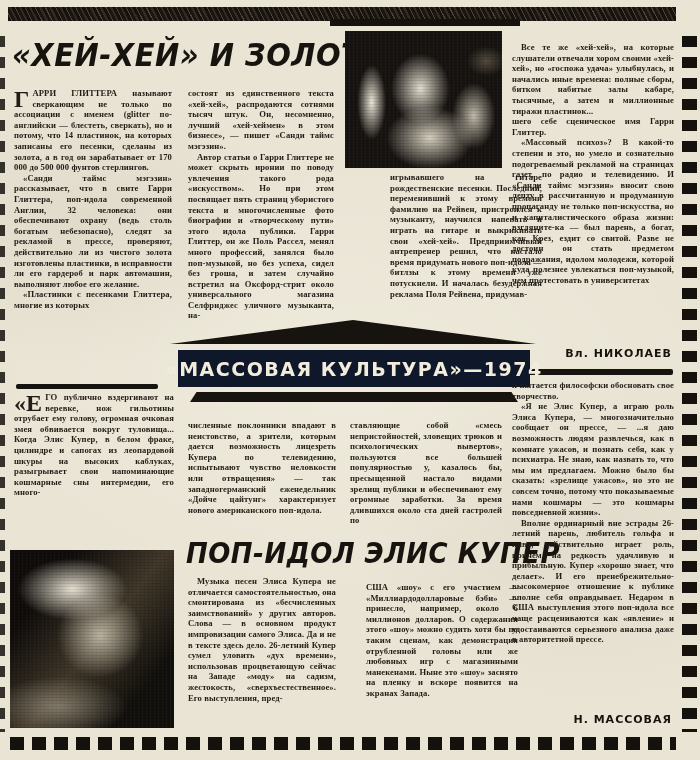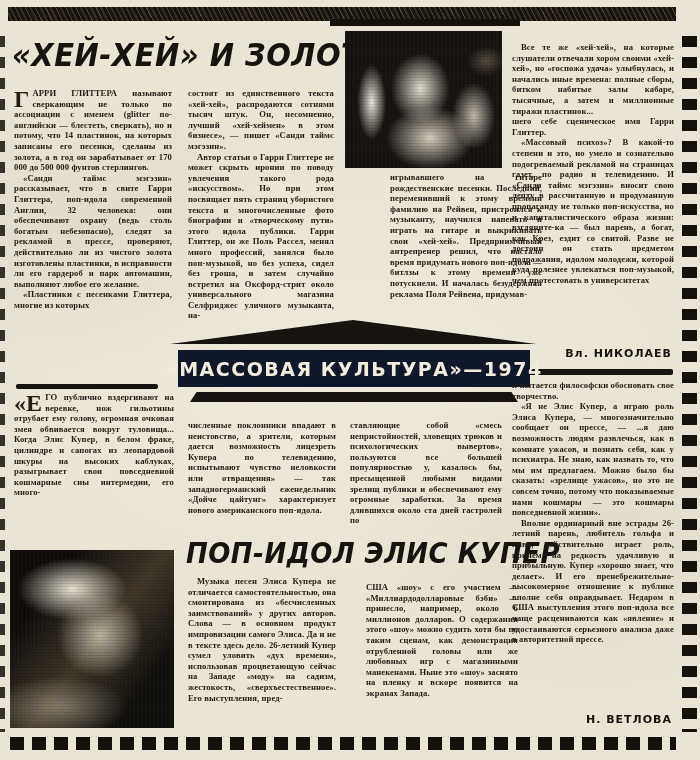--- a/index.html
+++ b/index.html
@@ -122,46 +122,46 @@
   <div class="rule rule1"></div>
   <div class="rule rule4"></div>
 
   <div class="banner-roof"></div>
   <div class="banner-box">
     <span>«МАССОВАЯ КУЛЬТУРА»—1974</span>
   </div>
   <div class="banner-bar"></div>
 
   <div class="col a2c1">
-    <p class="para ni"><span class="dropcap">«Е</span><span>ГО публично вздергивают на веревке, нож гильотины отрубает ему голову, огромная очковая змея обвивается вокруг туловища... Когда Элис Купер, в белом фраке, цилиндре и сапогах из леопардовой шкуры на высоких каблуках, разыгрывает свои повседневной кошмарные сны интермедии, его много-</span></p>
+    <p class="para ni"><span class="dropcap">«Е</span><span>ГО публично вздергивают на веревке, нож гильотины отрубает ему голову, огромная очковая змея обвивается вокруг туловища... Когда Элис Купер, в белом фраке, цилиндре и сапогах из леопардовой шкуры на высоких каблуках, разыгрывает свои напоминающие кошмарные сны интермедии, его много-</span></p>
   </div>
 
   <div class="photo photo2">
     <div class="grain"></div>
   </div>
 
   <div class="col a2c2a">
     <p class="para ni">численные поклонники впадают в неистовство, а зрители, которым дается возможность лицезреть Купера по телевидению, испытывают чувство неловкости или отвращения» — так западногерманский еженедельник «Дойче цайтунг» характеризует нового американского поп-идола.</p>
   </div>
 
   <div class="col a2c3a">
-    <p class="para ni">ставляющие собой «смесь непристойностей, зловещих трюков и психологических вывертов», пользуются все большей популярностью у, казалось бы, пресыщенной любыми видами зрелищ публики и обеспечивают ему огромные заработки. За время длившихся около ста дней гастролей по</p>
+    <p class="para ni">ставляющие собой «смесь непристойностей, зловещих трюков и психологических вывертов», пользуются все большей популярностью у, казалось бы, пресыщенной настало видами зрелищ публики и обеспечивают ему огромные заработки. За время длившихся около ста дней гастролей по</p>
   </div>
 
   <div class="headline h2">ПОП-ИДОЛ ЭЛИС КУПЕР</div>
 
   <div class="col a2c2b">
     <p class="para">Музыка песен Элиса Купера не отличается самостоятельностью, она смонтирована из «бесчисленных заимствований» у других авторов. Слова — в основном продукт импровизации самого Элиса. Да и не в тексте здесь дело. 26-летний Купер сумел уловить «дух времени», использовав процветающую сейчас на Западе «моду» на садизм, жестокость, «сверхъестественное». Его выступления, пред-</p>
   </div>
 
   <div class="col a2c3b">
     <p class="para ni">США «шоу» с его участием — «Миллиардодолларовые бэби» — принесло, например, около 6 миллионов долларов. О содержании этого «шоу» можно судить хотя бы по таким сценам, как демонстрация отрубленной головы или же любовных игр с магазинными манекенами. Ныне это «шоу» заснято на пленку и вскоре появится на экранах Запада.</p>
   </div>
 
   <div class="col a2c4">
     <p class="para ni">и пытается философски обосновать свое творчество.</p>
     <p class="para">«Я не Элис Купер, а играю роль Элиса Купера, — многозначительно сообщает он прессе, — ...я даю возможность людям развлечься, как в комнате ужасов, и познать себя, как у психиатра. Не знаю, как назвать то, что мы им предлагаем. Можно было бы сказать: «зрелище ужасов», но это не совсем точно, потому что показываемые нами кошмары — это кошмары повседневной жизни».</p>
     <p class="para">Вполне ординарный вне эстрады 26-летний парень, любитель гольфа и пива, действительно играет роль, причем на редкость удачливую и прибыльную. Купер «хорошо знает, что делает». И его пренебрежительно-высокомерное отношение к публике вполне себя оправдывает. Недаром в США выступления этого поп-идола все чаще расцениваются как «явление» и удостаиваются серьезного анализа даже в авторитетной прессе.</p>
   </div>
 
-  <div class="byline by2">Н. ВЕТЛОВА</div>
+  <div class="byline by2">Н. МАССОВАЯ</div>
 
 </div>
 
 </body></html>

